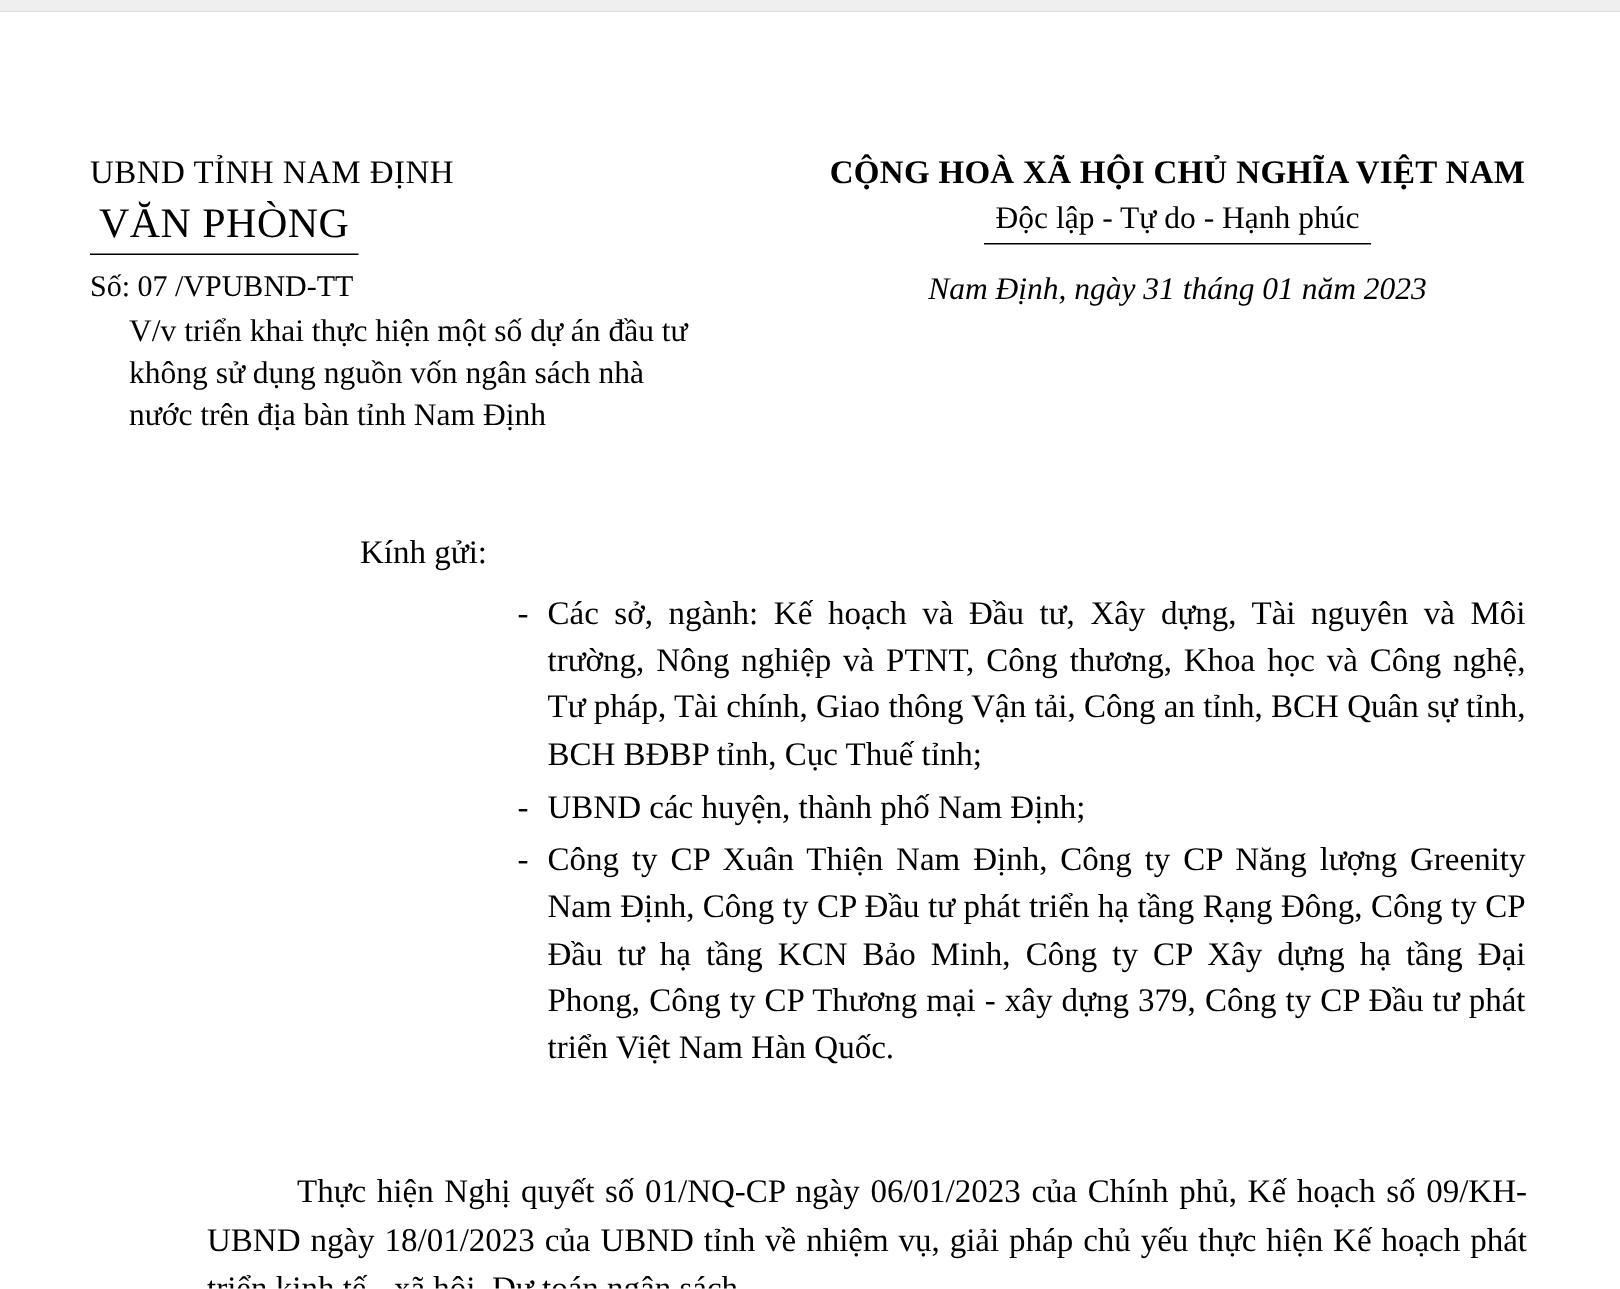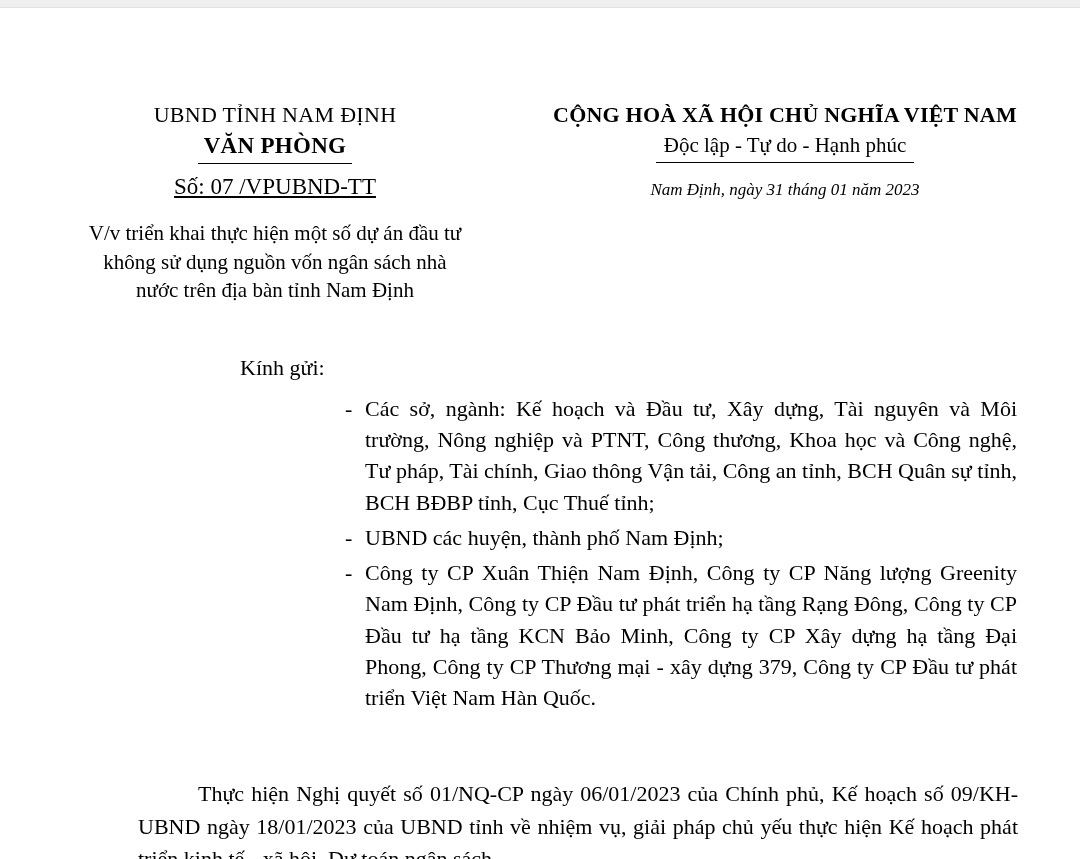--- a/index.html
+++ b/index.html
@@ -32,67 +32,66 @@
     position: absolute;
     top: 100px;
     left: 0;
     width: 1080px;
     display: flex;
     align-items: flex-start;
   }
   .header-left {
     width: 430px;
     margin-left: 60px;
-    text-align: center;
+    text-align: left;
     line-height: 1.33;
   }
   .header-right {
     flex: 1;
     text-align: center;
     line-height: 1.33;
   }
   .org-name {
     font-size: 22px;
     letter-spacing: 0.3px;
   }
   .org-unit {
-    font-size: 23px;
-    font-weight: bold;
+    font-size: 28px;
+    font-weight: normal;
     letter-spacing: 0.3px;
     margin-top: 2px;
     display: inline-block;
     border-bottom: 1.6px solid #000;
     padding: 0 6px 1px 6px;
   }
   .doc-number {
-    font-size: 23px;
+    font-size: 20px;
     margin-top: 8px;
-    text-decoration: underline;
   }
   .subject {
     font-size: 21px;
-    margin-top: 17px;
+    margin-top: 1px;
     line-height: 1.34;
     padding: 0 26px;
   }
   .nation {
     font-size: 22px;
     font-weight: bold;
     letter-spacing: 0.2px;
   }
   .motto {
     font-size: 21px;
     font-weight: normal;
     margin-top: 3px;
     display: inline-block;
     border-bottom: 1.6px solid #000;
     padding: 0 8px 2px 8px;
   }
   .place-date {
-    font-size: 17px;
+    font-size: 21px;
     font-style: italic;
     margin-top: 16px;
   }
   .recipients {
     position: absolute;
     top: 355px;
     left: 0;
     width: 1080px;
   }
   .kinh-gui {

